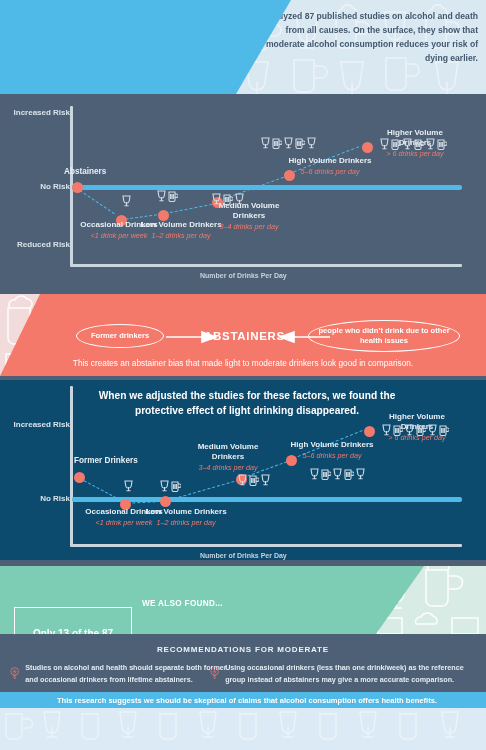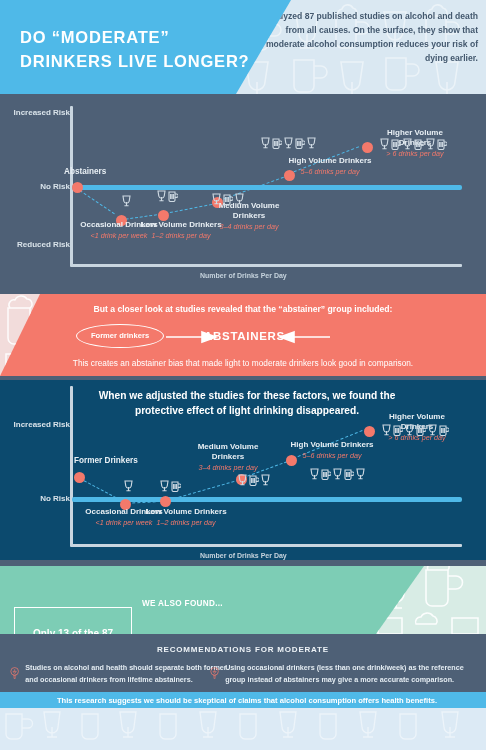--- a/index.html
+++ b/index.html
@@ -101,21 +101,20 @@
   .carbc-name { color:#2c4a6e; font-size:7.6px; font-weight:bold; line-height:1.3; }
 
   .glass { display:inline-block; }
 </style>
 </head>
 <body>
 
 <div class="page">
 
   <div class="header">
-    <div class="hdr-title">DO “MODERATE” DRINKERS LIVE LONGER?</div>
     <div class="header-right">
       <svg class="hdr-bg-icons" viewBox="0 0 250 94" preserveAspectRatio="none">
         <g fill="none" stroke="#ffffff" stroke-width="1.6" opacity="0.85">
           <path d="M12 18 h20 v26 a6 6 0 0 1 -6 6 h-8 a6 6 0 0 1 -6 -6 z M32 24 h7 a5 5 0 0 1 0 12 h-7"></path>
           <path d="M14 18 a5 5 0 0 1 4 -7 a6 6 0 0 1 11 -1 a5 5 0 0 1 3 8"></path>
           <path d="M60 14 h22 l-3 20 a8 8 0 0 1 -16 0 z M71 34 v14 M64 48 h14"></path>
           <path d="M100 16 h20 v26 a6 6 0 0 1 -6 6 h-8 a6 6 0 0 1 -6 -6 z M120 22 h7 a5 5 0 0 1 0 12 h-7"></path>
           <path d="M102 16 a5 5 0 0 1 4 -7 a6 6 0 0 1 11 -1 a5 5 0 0 1 3 8"></path>
           <path d="M148 12 h22 l-3 20 a8 8 0 0 1 -16 0 z M159 32 v14 M152 46 h14"></path>
           <path d="M190 16 h20 v26 a6 6 0 0 1 -6 6 h-8 a6 6 0 0 1 -6 -6 z M210 22 h7 a5 5 0 0 1 0 12 h-7"></path>
@@ -305,34 +304,34 @@
     <div class="redband-left">
       <svg width="82" height="82" viewBox="0 0 82 82">
         <g fill="none" stroke="#ffffff" stroke-width="1.5" opacity="0.9">
           <path d="M8 14 h22 v30 a6 6 0 0 1 -6 6 h-10 a6 6 0 0 1 -6 -6 z M30 20 h8 a6 6 0 0 1 0 13 h-8"></path>
           <path d="M10 14 a5 5 0 0 1 5 -8 a7 7 0 0 1 12 -1 a5 5 0 0 1 3 9"></path>
           <path d="M6 60 h26 v20 h-26 z"></path>
           <path d="M44 66 a5 5 0 0 1 5 -8 a7 7 0 0 1 12 -1 a5 5 0 0 1 3 9 z"></path>
         </g>
       </svg>
     </div>
-    <div class="rb-top">But a closer look at studies revealed that the “abstainer” group included:</div>
 
     <div class="ellipse" style="left:76px; top:30px; width:88px; height:24px;">Former drinkers</div>
 
     <svg style="position:absolute; left:166px; top:36px;" width="58" height="14">
       <path d="M0 7 H44 M36 2 L50 7 L36 12 Z" stroke="#ffffff" stroke-width="1.6" fill="#ffffff"></path>
     </svg>
 
     <div class="abst-word" style="left:204px; top:36px;">ABSTAINERS</div>
 
     <svg style="position:absolute; left:272px; top:36px;" width="58" height="14">
       <path d="M58 7 H14 M22 2 L8 7 L22 12 Z" stroke="#ffffff" stroke-width="1.6" fill="#ffffff"></path>
     </svg>
 
+    <div class="ellipse" style="left:308px; top:26px; width:152px; height:32px;">people who didn’t drink due to other health issues</div>
 
     <div class="rb-bottom">This creates an abstainer bias that made light to moderate drinkers look good in comparison.</div>
   </div>
 
   <div class="chart2">
     <div class="chart2-head">When we adjusted the studies for these factors, we found the protective effect of light drinking disappeared.</div>
 
     <div class="ylab" style="left:8px; top:40px;">Increased Risk</div>
     <div class="ylab" style="left:8px; top:114px;">No Risk</div>
 

